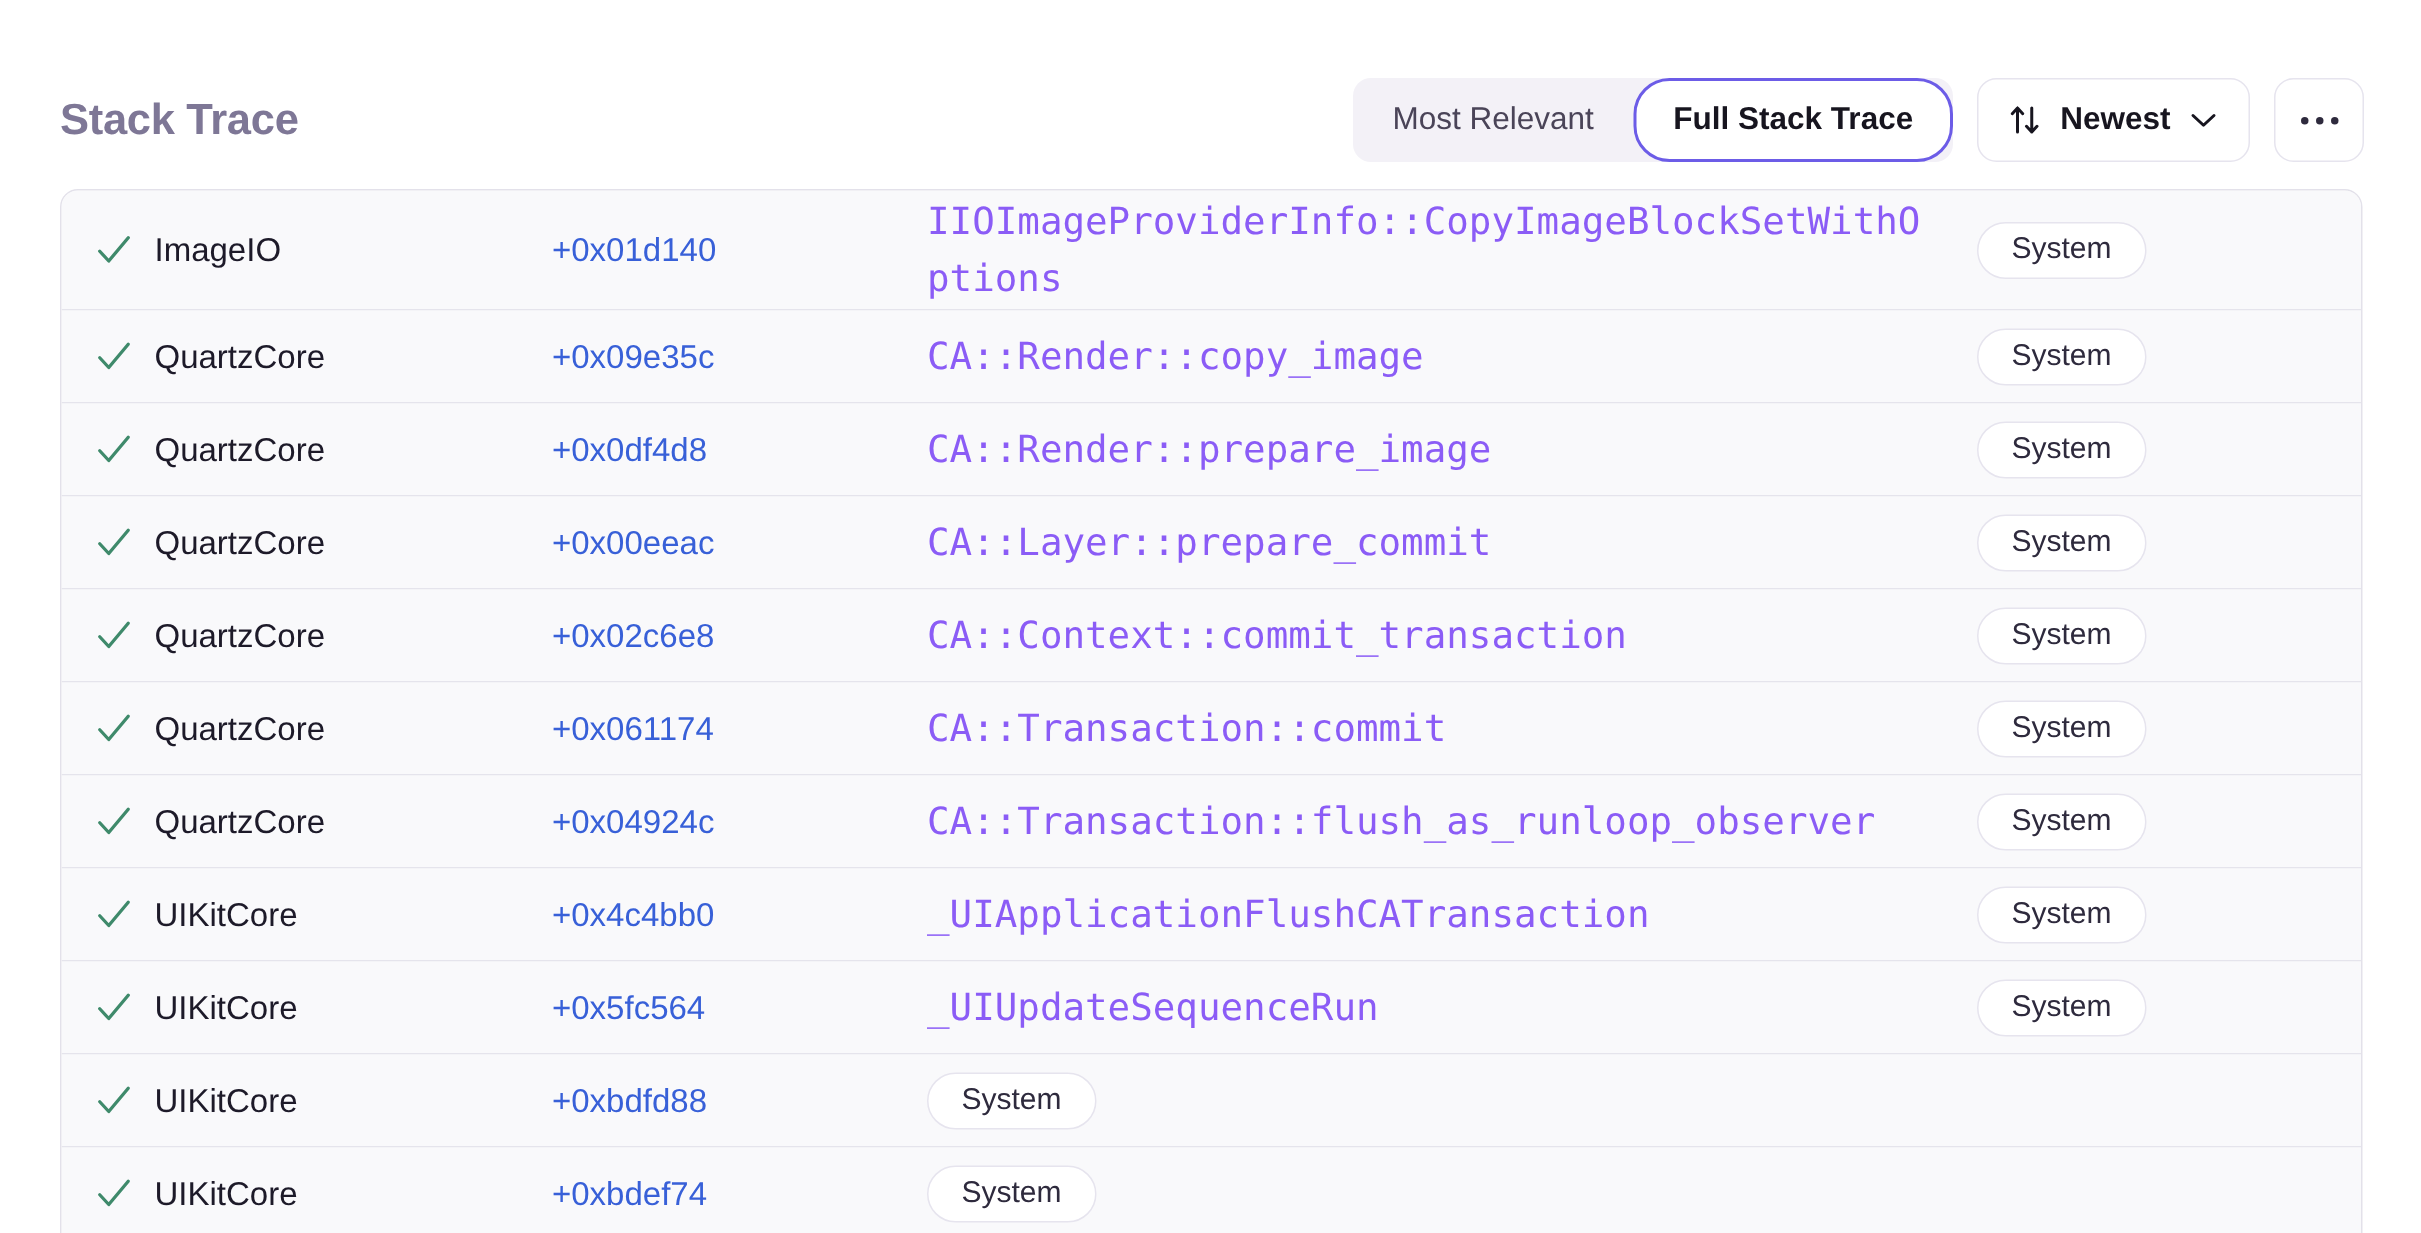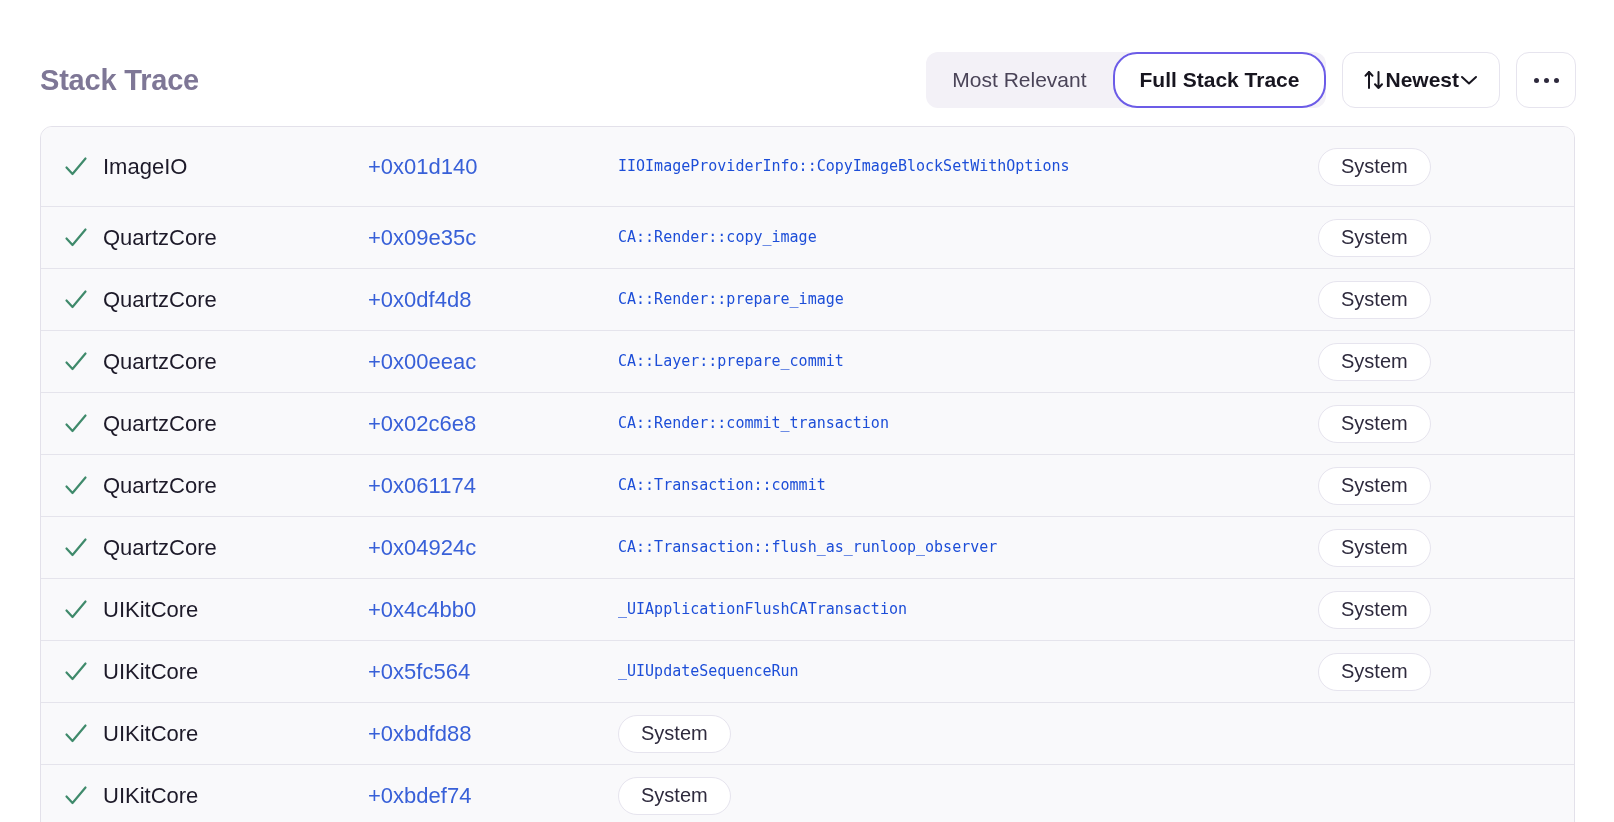--- a/index.html
+++ b/index.html
@@ -70,20 +70,21 @@
     border: 2.5px solid #6c5ce7;
     color: #17151f;
     font-weight: bold;
     padding: 0 25px;
   }
 
   
   .sort-btn {
     display: flex;
     align-items: center;
+    gap: 12px;
     height: 56px;
     padding: 0 20px;
     background: #ffffff;
     border: 1.5px solid #e6e4ee;
     border-radius: 13px;
     font-size: 21px;
     font-weight: bold;
     color: #17151f;
     cursor: pointer;
     white-space: nowrap;
@@ -155,22 +156,22 @@
     flex: 0 0 250px;
     font-size: 22px;
     color: #3860d8;
     font-family: "Liberation Sans", sans-serif;
     white-space: nowrap;
   }
 
   .cell-func {
     flex: 1 1 auto;
     font-family: "DejaVu Sans Mono", monospace;
-    font-size: 15px;
-    color: #1d4ed8;
+    font-size: 25px;
+    color: #8b5cf6;
     line-height: 1.5;
     word-break: break-all;
     padding-right: 24px;
     max-width: 700px;
   }
 
   .cell-badge {
     flex: 0 0 150px;
     display: flex;
     justify-content: flex-start;
@@ -284,21 +285,21 @@
         </div>
       </div>
       <div class="row">
         <div class="cell-check">
           <svg width="26" height="26" viewBox="0 0 26 26" fill="none">
             <path d="M3.5 13.5 L9.5 20 L22.5 4.5" stroke="#3f8a6b" stroke-width="2.2" stroke-linecap="round" stroke-linejoin="round"></path>
           </svg>
         </div>
         <div class="cell-module">QuartzCore</div>
         <a class="cell-offset">+0x02c6e8</a>
-        <div class="cell-func">CA::Render::commit_transaction</div>
+        <div class="cell-func">CA::Context::commit_transaction</div>
         <div class="cell-badge">
           <span class="badge">System</span>
         </div>
       </div>
       <div class="row">
         <div class="cell-check">
           <svg width="26" height="26" viewBox="0 0 26 26" fill="none">
             <path d="M3.5 13.5 L9.5 20 L22.5 4.5" stroke="#3f8a6b" stroke-width="2.2" stroke-linecap="round" stroke-linejoin="round"></path>
           </svg>
         </div>

